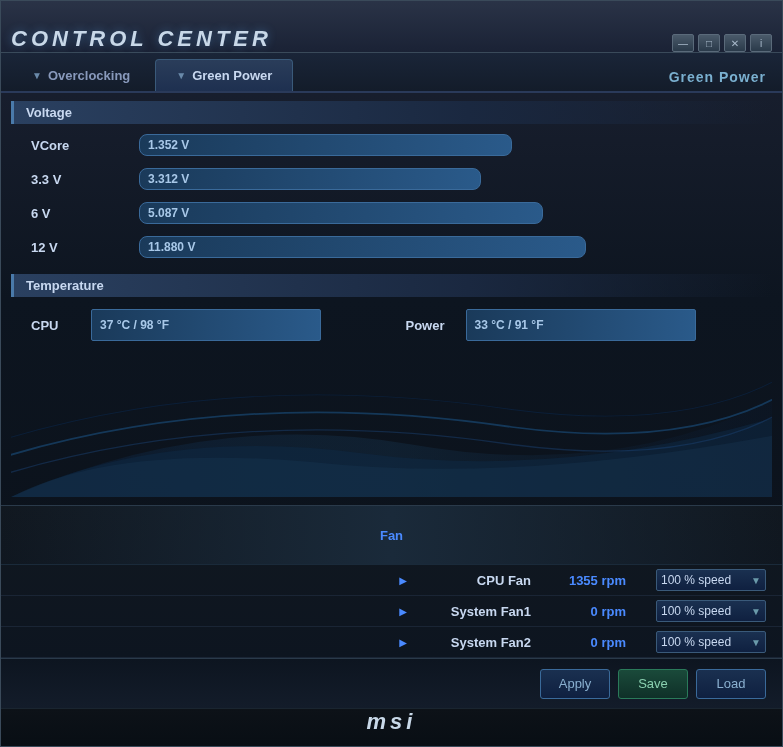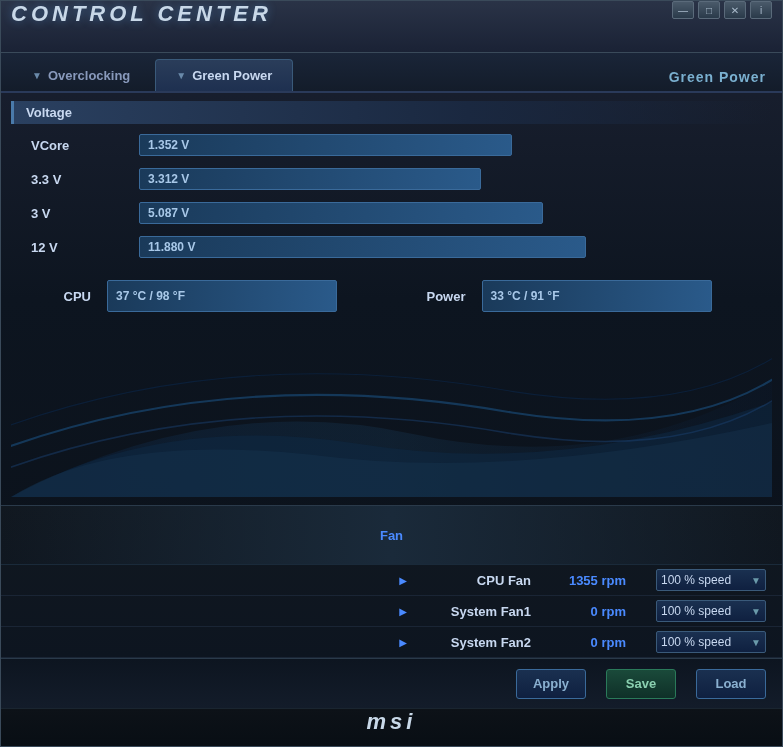--- a/index.html
+++ b/index.html
@@ -18,21 +18,21 @@
       border: 1px solid #3a4a5a;
       display: flex;
       flex-direction: column;
     }
 
     
     .title-bar {
       height: 52px;
       background: linear-gradient(180deg, #2a3347 0%, #1a2235 100%);
       display: flex;
-      align-items: flex-start;
+      align-items: flex-end;
       justify-content: space-between;
       padding: 0 10px;
       border-bottom: 1px solid #3a4a5a;
     }
 
     .title-text {
       font-family: 'Arial Black', Arial, sans-serif;
       font-size: 22px;
       font-weight: 900;
       color: #c8d8e8;
@@ -149,21 +149,21 @@
 
     .volt-bar-container {
       position: relative;
       height: 22px;
     }
 
     .volt-bar {
       height: 100%;
       background: linear-gradient(90deg, #1a3a5a, #2a5a8a);
       border: 1px solid #3a6a9a;
-      border-radius: 2px;
+      border-radius: 8px;
       display: flex;
       align-items: center;
       padding-left: 8px;
     }
 
     .volt-value {
       font-size: 12px;
       color: #a8c8e8;
       font-weight: bold;
     }
@@ -172,23 +172,22 @@
     .temp-row {
       display: flex;
       align-items: center;
       padding: 6px 12px 8px 20px;
       gap: 20px;
     }
 
     .temp-item {
       display: flex;
       align-items: center;
-      gap: 16px;
+      gap: 0;
       flex: 1;
-      text-align: right;
     }
 
     .temp-label {
       font-size: 13px;
       font-weight: bold;
       color: #c8d8f0;
       min-width: 60px;
     }
 
     .temp-bar {
@@ -322,27 +321,26 @@
       padding: 0 16px;
       gap: 8px;
     }
 
     .btn {
       height: 30px;
       min-width: 70px;
       padding: 0 16px;
       border-radius: 3px;
       font-size: 13px;
-      font-weight: bold;
+      font-weight: normal;
       cursor: pointer;
       border: 1px solid;
       display: flex;
       align-items: center;
       justify-content: center;
-      margin-left: 12px;
     }
 
     .btn-apply {
       background: linear-gradient(180deg, #1a3050, #0f2040);
       border-color: #3a6a9a;
       color: #8ab0d0;
     }
 
     .btn-save {
       background: linear-gradient(180deg, #1a4a3a, #0f3028);
@@ -416,37 +414,38 @@
           </div>
         </div>
 
         <div class="volt-label">3.3 V</div>
         <div class="volt-bar-container">
           <div class="volt-bar" style="width:55%">
             <span class="volt-value">3.312 V</span>
           </div>
         </div>
 
-        <div class="volt-label">3 V</div>
+        <div class="volt-label">6 V</div>
         <div class="volt-bar-container">
           <div class="volt-bar" style="width:65%">
             <span class="volt-value">5.087 V</span>
           </div>
         </div>
 
         <div class="volt-label">12 V</div>
         <div class="volt-bar-container">
           <div class="volt-bar" style="width:72%">
             <span class="volt-value">11.880 V</span>
           </div>
         </div>
       </div>
     </div>
 
     <div class="section-block">
+      <div class="section-header">Temperature</div>
       <div class="temp-row">
         <div class="temp-item">
           <span class="temp-label">CPU</span>
           <div class="temp-bar" style="max-width:230px">
             <span class="temp-value">37 °C / 98 °F</span>
           </div>
         </div>
         <div class="temp-item">
           <span class="temp-label">Power</span>
           <div class="temp-bar" style="max-width:230px">

